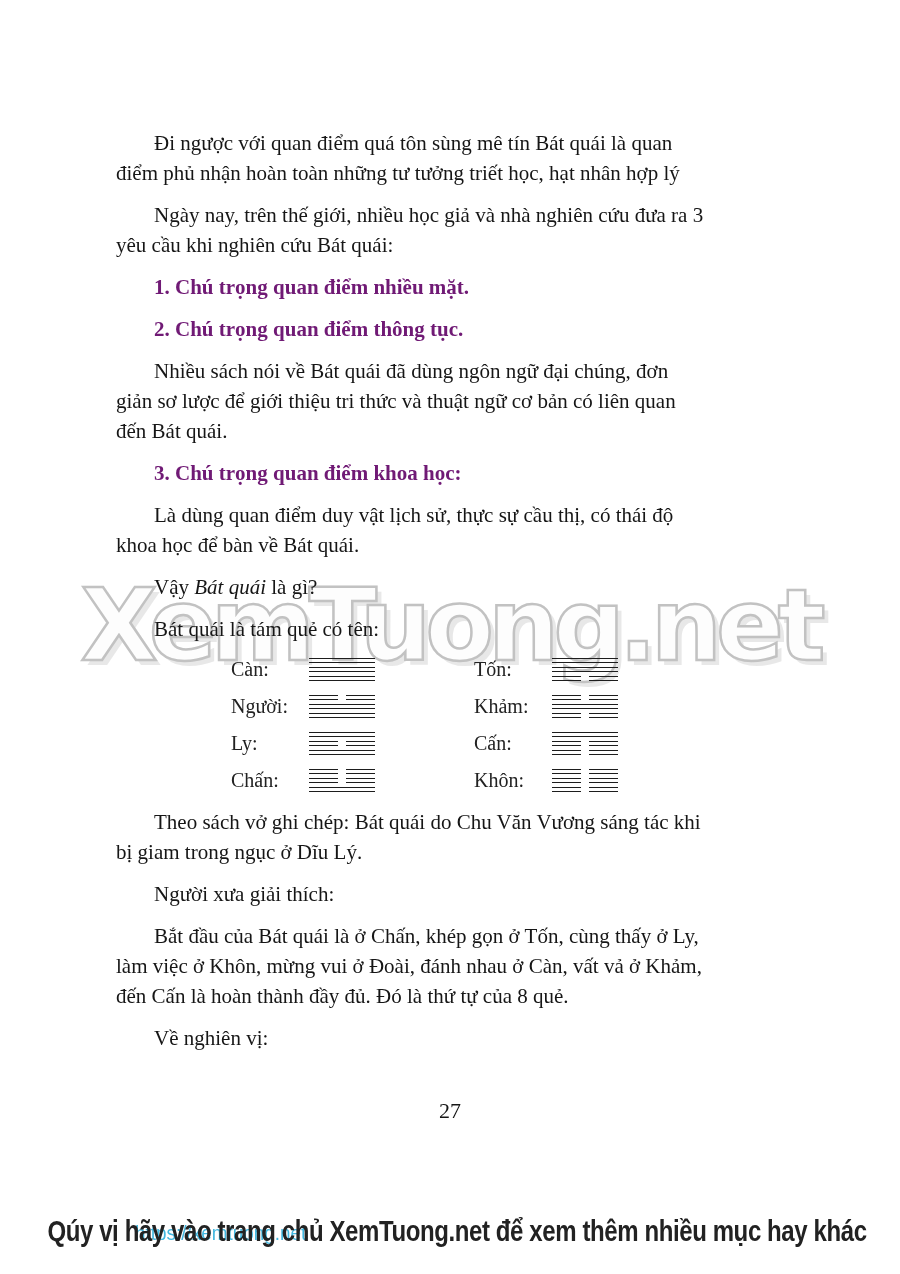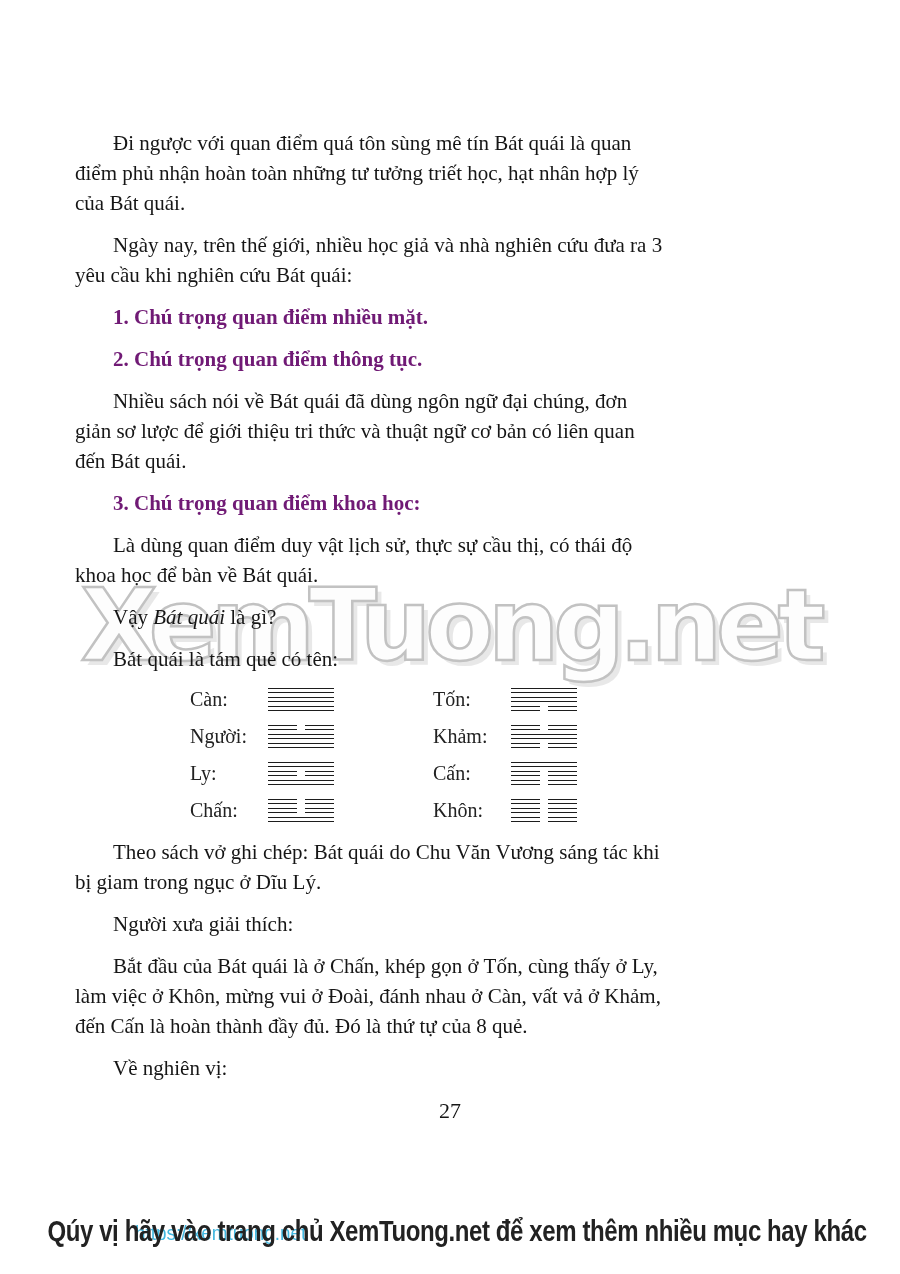--- a/index.html
+++ b/index.html
@@ -24,21 +24,21 @@
     color:#fdfdfd;
     -webkit-text-stroke:2.5px #c2c2c2;
     text-shadow:5px 5px 0 rgba(205,205,205,0.45);
     white-space:nowrap;
     z-index:0;
     user-select:none;
   }
   .content{
     position:relative;
     z-index:1;
-    padding:128px 112px 0 75px;
+    padding:128px 112px 0 116px;
     font-size:21px;
     line-height:30px;
   }
   .para{margin:0 0 12px 0;}
   .para .line{display:block;white-space:nowrap;}
   .para .line.indent{padding-left:38px;}
   .para.bold{font-weight:bold;color:#701a75;}
   .italic{font-style:italic;}
 
   
@@ -116,21 +116,20 @@
 </style>
 </head>
 <body>
 
 <div class="page">
   <div class="watermark">XemTuong.net</div>
   <main class="content">
       <p class="para">
         <span class="line indent">Đi ngược với quan điểm quá tôn sùng mê tín Bát quái là quan</span>
         <span class="line">điểm phủ nhận hoàn toàn những tư tưởng triết học, hạt nhân hợp lý</span>
-        <span class="line">của Bát quái.</span>
       </p>
       <p class="para">
         <span class="line indent">Ngày nay, trên thế giới, nhiều học giả và nhà nghiên cứu đưa ra 3</span>
         <span class="line">yêu cầu khi nghiên cứu Bát quái:</span>
       </p>
       <p class="para bold">
         <span class="line indent">1. Chú trọng quan điểm nhiều mặt.</span>
       </p>
       <p class="para bold">
         <span class="line indent">2. Chú trọng quan điểm thông tục.</span>

